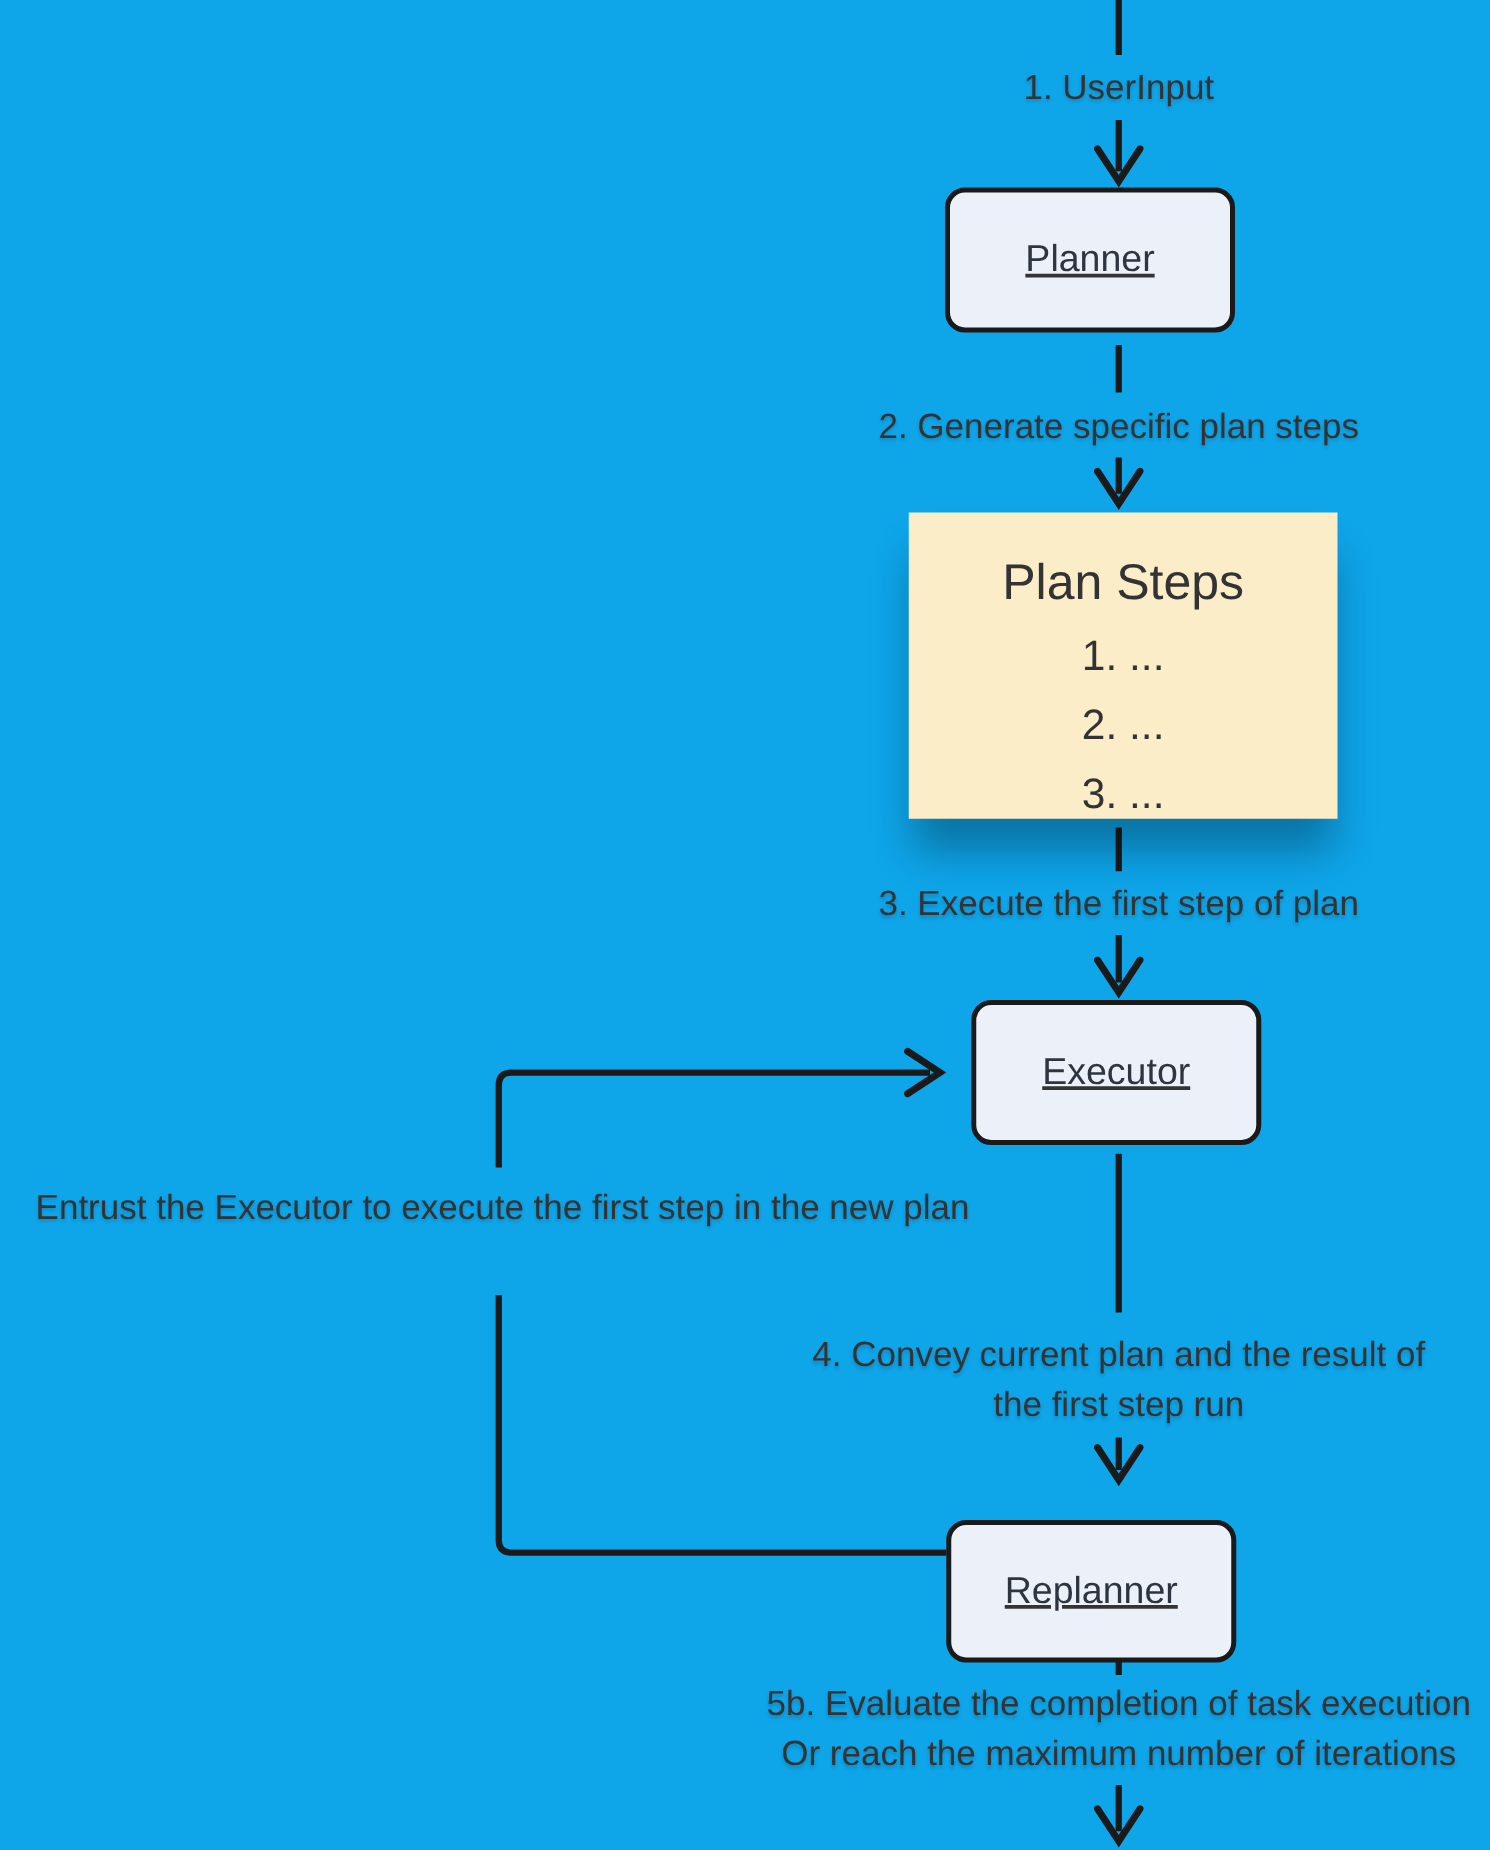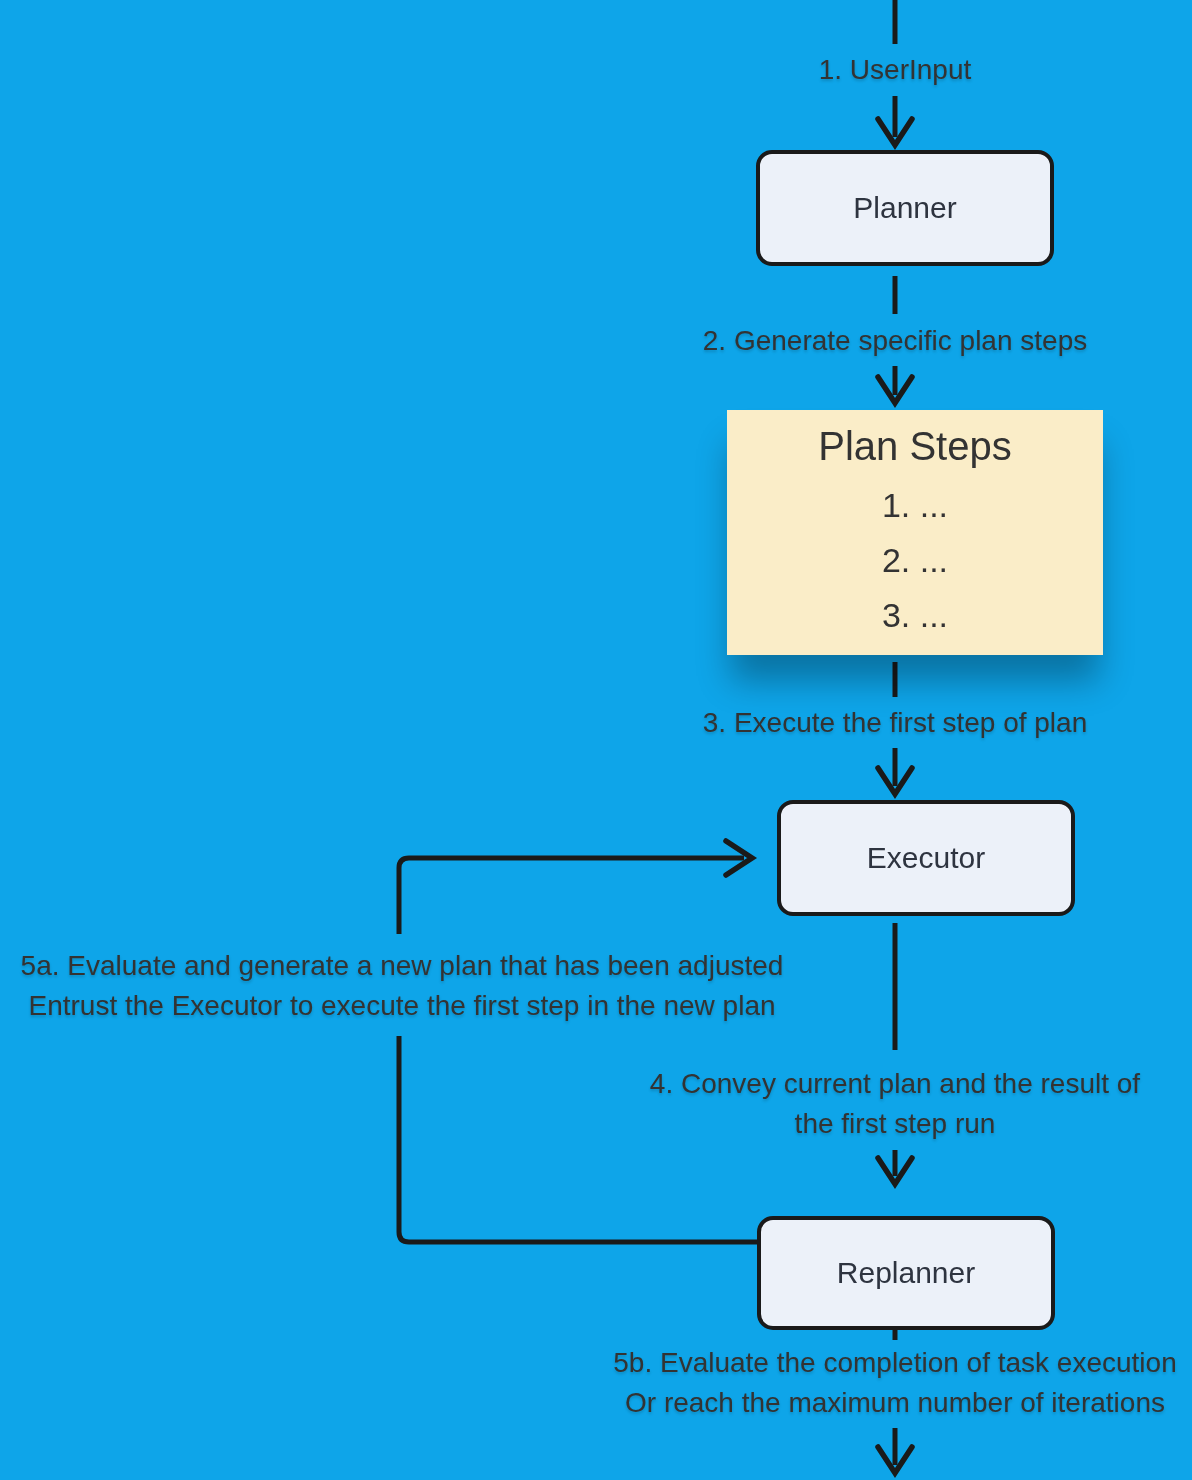--- a/index.html
+++ b/index.html
@@ -42,48 +42,49 @@
     white-space: nowrap;
   }
   .edge-label.loop-label {
     left: 0px;
     width: 804px;
   }
 
   .node {
     position: absolute;
     box-sizing: border-box;
-    width: 298px;
+    width: 232px;
     height: 116px;
     background: #ECF1F9;
     border: 4px solid #1a1a1a;
     border-radius: 16px;
     display: flex;
     align-items: center;
     justify-content: center;
+    text-decoration: underline;
   }
   .node-label {
     font-size: 30px;
     color: #2e3440;
   }
   .node.planner   { left: 756px; top: 150px; }
   .node.executor  { left: 757px; top: 800px; margin-left: 20px; }
   .node.replanner { left: 757px; top: 1216px; height: 114px; border-radius: 16px; }
 
   .plan-steps {
     position: absolute;
     left: 727px;
     top: 410px;
-    width: 376px;
+    width: 343px;
     height: 245px;
     box-sizing: border-box;
     background: #FAEDC8;
     box-shadow: 0 30px 32px -4px rgba(0,0,0,0.30);
     text-align: center;
-    padding-top: 4px;
+    padding-top: 24px;
     color: #333333;
   }
   .ps-title {
     font-size: 40px;
     line-height: 64px;
   }
   .ps-item {
     font-size: 34px;
     line-height: 55px;
   }
@@ -130,21 +131,20 @@
   <div class="edge-label" style="top:321px;">2. Generate specific plan steps</div>
 
   <div class="edge-label" style="top:703px;">3. Execute the first step of plan</div>
 
   <div class="edge-label" style="top:1064px;">
     <div>4. Convey current plan and the result of</div>
     <div>the first step run</div>
   </div>
 
   <div class="edge-label loop-label" style="top:946px;">
-    <div>5a. Evaluate and generate a new plan that has been adjusted</div>
     <div>Entrust the Executor to execute the first step in the new plan</div>
   </div>
 
   <div class="edge-label" style="top:1343px;">
     <div>5b. Evaluate the completion of task execution</div>
     <div>Or reach the maximum number of iterations</div>
   </div>
 
   <div class="node planner">
     <span class="node-label">Planner</span>

